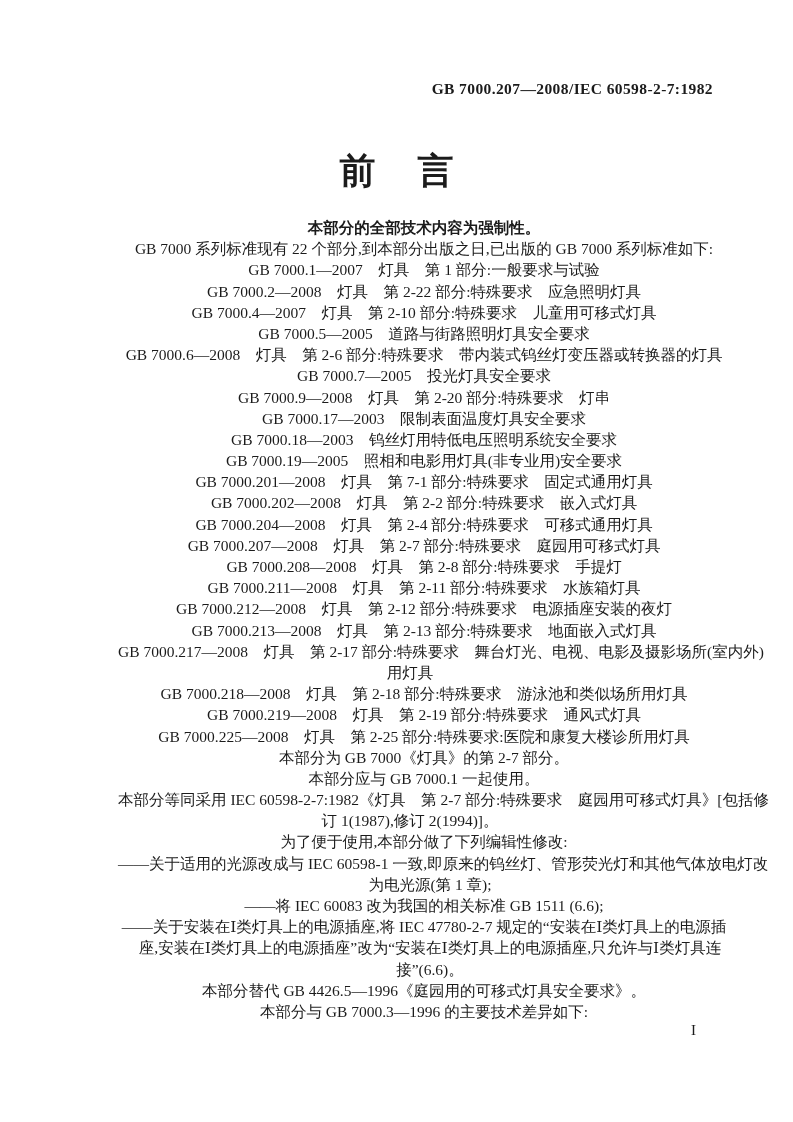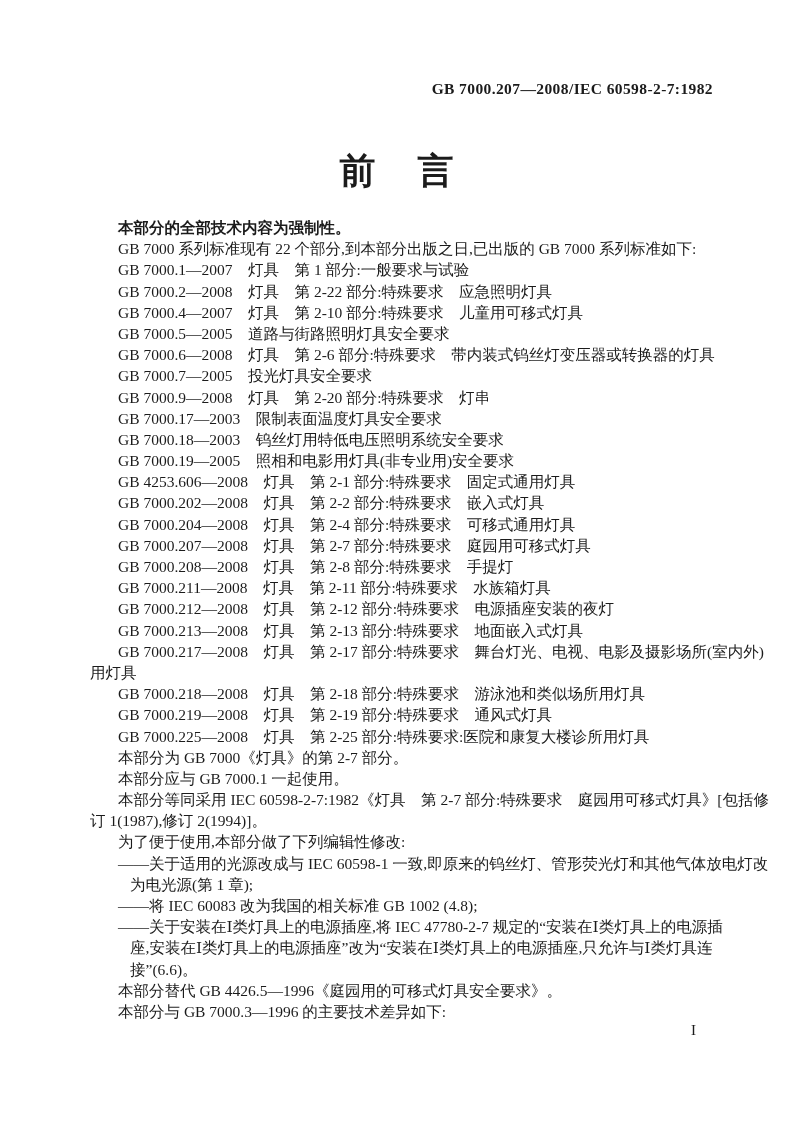--- a/index.html
+++ b/index.html
@@ -38,20 +38,21 @@
     text-indent: 42px;
     white-space: pre;
   }
   .doc-body {
     position: absolute;
     top: 217px;
     left: 90px;
     width: 640px;
     font-size: 15.5px;
     line-height: 21.2px;
+    text-align: center;
   }
   .ln {
     white-space: pre;
     height: 21.2px;
   }
   .s-indent       { padding-left: 28px; }
   .s-indent-bold  { padding-left: 28px; font-weight: bold; }
   .s-flush        { padding-left: 0; }
   .s-cont         { padding-left: 40px; }
   .page-number {
@@ -76,41 +77,41 @@
       <div class="ln s-indent">GB 7000.1—2007　灯具　第 1 部分:一般要求与试验</div>
       <div class="ln s-indent">GB 7000.2—2008　灯具　第 2-22 部分:特殊要求　应急照明灯具</div>
       <div class="ln s-indent">GB 7000.4—2007　灯具　第 2-10 部分:特殊要求　儿童用可移式灯具</div>
       <div class="ln s-indent">GB 7000.5—2005　道路与街路照明灯具安全要求</div>
       <div class="ln s-indent">GB 7000.6—2008　灯具　第 2-6 部分:特殊要求　带内装式钨丝灯变压器或转换器的灯具</div>
       <div class="ln s-indent">GB 7000.7—2005　投光灯具安全要求</div>
       <div class="ln s-indent">GB 7000.9—2008　灯具　第 2-20 部分:特殊要求　灯串</div>
       <div class="ln s-indent">GB 7000.17—2003　限制表面温度灯具安全要求</div>
       <div class="ln s-indent">GB 7000.18—2003　钨丝灯用特低电压照明系统安全要求</div>
       <div class="ln s-indent">GB 7000.19—2005　照相和电影用灯具(非专业用)安全要求</div>
-      <div class="ln s-indent">GB 4253.606—2008　灯具　第 2-1 部分:特殊要求　固定式通用灯具</div>
+      <div class="ln s-indent">GB 7000.201—2008　灯具　第 7-1 部分:特殊要求　固定式通用灯具</div>
       <div class="ln s-indent">GB 7000.202—2008　灯具　第 2-2 部分:特殊要求　嵌入式灯具</div>
       <div class="ln s-indent">GB 7000.204—2008　灯具　第 2-4 部分:特殊要求　可移式通用灯具</div>
       <div class="ln s-indent">GB 7000.207—2008　灯具　第 2-7 部分:特殊要求　庭园用可移式灯具</div>
       <div class="ln s-indent">GB 7000.208—2008　灯具　第 2-8 部分:特殊要求　手提灯</div>
       <div class="ln s-indent">GB 7000.211—2008　灯具　第 2-11 部分:特殊要求　水族箱灯具</div>
       <div class="ln s-indent">GB 7000.212—2008　灯具　第 2-12 部分:特殊要求　电源插座安装的夜灯</div>
       <div class="ln s-indent">GB 7000.213—2008　灯具　第 2-13 部分:特殊要求　地面嵌入式灯具</div>
       <div class="ln s-indent">GB 7000.217—2008　灯具　第 2-17 部分:特殊要求　舞台灯光、电视、电影及摄影场所(室内外)</div>
       <div class="ln s-flush">用灯具</div>
       <div class="ln s-indent">GB 7000.218—2008　灯具　第 2-18 部分:特殊要求　游泳池和类似场所用灯具</div>
       <div class="ln s-indent">GB 7000.219—2008　灯具　第 2-19 部分:特殊要求　通风式灯具</div>
       <div class="ln s-indent">GB 7000.225—2008　灯具　第 2-25 部分:特殊要求:医院和康复大楼诊所用灯具</div>
       <div class="ln s-indent">本部分为 GB 7000《灯具》的第 2-7 部分。</div>
       <div class="ln s-indent">本部分应与 GB 7000.1 一起使用。</div>
       <div class="ln s-indent">本部分等同采用 IEC 60598-2-7:1982《灯具　第 2-7 部分:特殊要求　庭园用可移式灯具》[包括修</div>
       <div class="ln s-flush">订 1(1987),修订 2(1994)]。</div>
       <div class="ln s-indent">为了便于使用,本部分做了下列编辑性修改:</div>
       <div class="ln s-indent">——关于适用的光源改成与 IEC 60598-1 一致,即原来的钨丝灯、管形荧光灯和其他气体放电灯改</div>
       <div class="ln s-cont">为电光源(第 1 章);</div>
-      <div class="ln s-indent">——将 IEC 60083 改为我国的相关标准 GB 1002 (4.8);</div>
+      <div class="ln s-indent">——将 IEC 60083 改为我国的相关标准 GB 1511 (6.6);</div>
       <div class="ln s-indent">——关于安装在Ⅰ类灯具上的电源插座,将 IEC 47780-2-7 规定的“安装在Ⅰ类灯具上的电源插</div>
       <div class="ln s-cont">座,安装在Ⅰ类灯具上的电源插座”改为“安装在Ⅰ类灯具上的电源插座,只允许与Ⅰ类灯具连</div>
       <div class="ln s-cont">接”(6.6)。</div>
       <div class="ln s-indent">本部分替代 GB 4426.5—1996《庭园用的可移式灯具安全要求》。</div>
       <div class="ln s-indent">本部分与 GB 7000.3—1996 的主要技术差异如下:</div>
     </div>
 
   <div class="page-number">I</div>
 </div>
 

